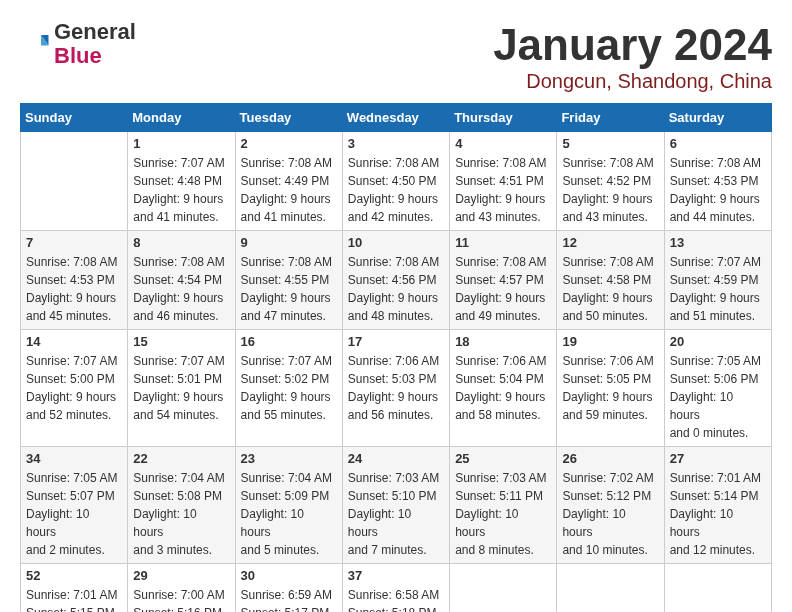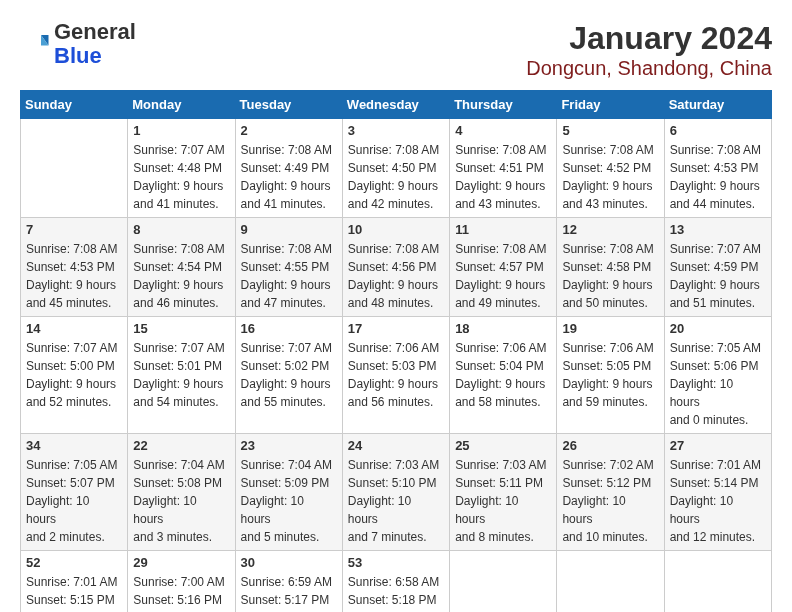--- a/index.html
+++ b/index.html
@@ -20,30 +20,30 @@
       display: flex;
       align-items: center;
       gap: 4px;
     }
     .logo-text {
       font-size: 22px;
       font-weight: bold;
       line-height: 1.1;
     }
     .logo-general { color: #333; }
-    .logo-blue { color: #1d4ed8; margin-top: 32px; }
+    .logo-blue { color: #be185d; margin-top: 32px; }
     .logo-icon {
       width: 30px;
       height: 30px;
     }
     .title-block {
       text-align: right;
     }
     .month-year {
-      font-size: 32px;
+      font-size: 44px;
       font-weight: bold;
       color: #333;
     }
     .location {
       font-size: 20px;
       color: #7f1d1d;
     }
     .calendar {
       width: 100%;
       border-collapse: collapse;
@@ -242,21 +242,21 @@
         </td>
         <td>
           <span class="day-num">29</span>
           <div class="day-info">Sunrise: 7:00 AM<br>Sunset: 5:16 PM<br>Daylight: 10 hours<br>and 15 minutes.</div>
         </td>
         <td>
           <span class="day-num">30</span>
           <div class="day-info">Sunrise: 6:59 AM<br>Sunset: 5:17 PM<br>Daylight: 10 hours<br>and 17 minutes.</div>
         </td>
         <td>
-          <span class="day-num">53</span>
+          <span class="day-num">37</span>
           <div class="day-info">Sunrise: 6:58 AM<br>Sunset: 5:18 PM<br>Daylight: 10 hours<br>and 19 minutes.</div>
         </td>
         <td class="empty-cell"></td>
         <td class="empty-cell"></td>
         <td class="empty-cell"></td>
       </tr>
     </tbody>
 </table>
 
 </body></html>

